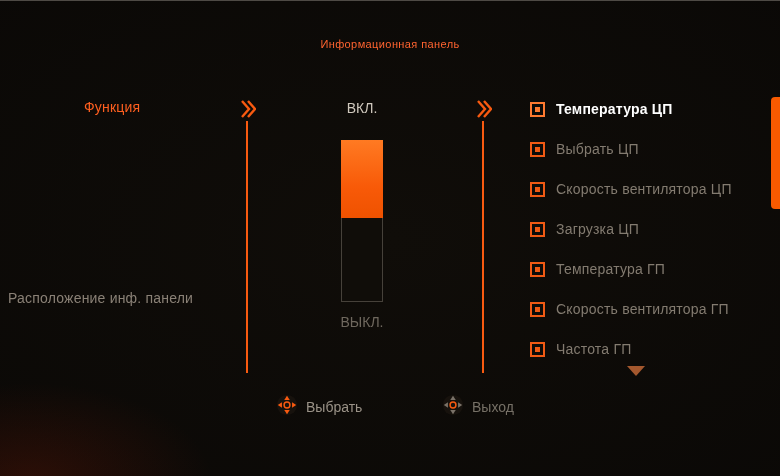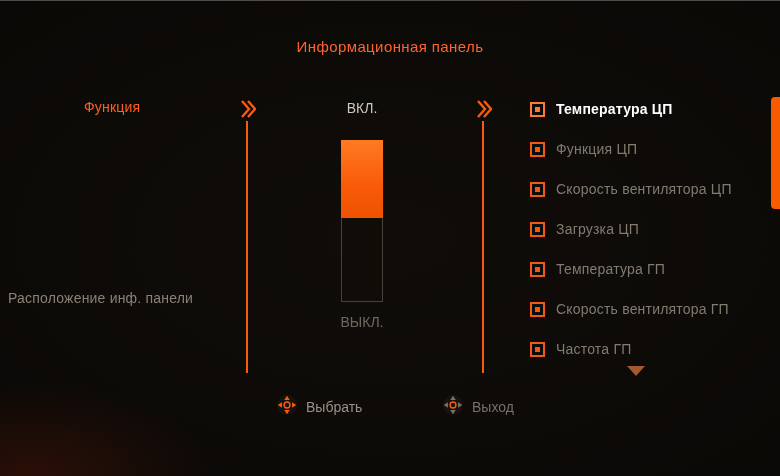--- a/index.html
+++ b/index.html
@@ -10,21 +10,21 @@
     font-family:"Liberation Sans", sans-serif;
     background:
       radial-gradient(260px 140px at 30px 480px, rgba(130,30,8,0.28), transparent 70%),
       radial-gradient(900px 520px at 390px 238px, #100d09 0%, #0a0806 70%, #070503 100%);
     border-top:1px solid #4e4a45;
     box-sizing:border-box;
   }
   .title{
     position:absolute;top:37px;left:0;right:0;
     text-align:center;
-    color:#ff6430;font-size:15px;letter-spacing:.4px;
+    color:#ff6430;font-size:11px;letter-spacing:.4px;
   }
   
   .menu-item{position:absolute;font-size:14px;letter-spacing:.2px;cursor:default;}
   .menu-item.sel{color:#ff5f1f;}
   .menu-item.dim{color:#8a8176;}
   .item-func{left:84px;top:98px;}
   .item-loc{left:8px;top:289px;}
   
   .divider{position:absolute;width:16px;}
   .divider .chev{position:absolute;left:0;top:0;}
@@ -110,21 +110,21 @@
     <span class="line"></span>
   </div>
 
   <ul class="rlist">
     <li class="sel">
       <span class="marker"></span>
       <span class="lbl">Температура ЦП</span>
     </li>
     <li>
       <span class="marker"></span>
-      <span class="lbl">Функция ЦП</span>
+      <span class="lbl">Выбрать ЦП</span>
     </li>
     <li>
       <span class="marker"></span>
       <span class="lbl">Скорость вентилятора ЦП</span>
     </li>
     <li>
       <span class="marker"></span>
       <span class="lbl">Загрузка ЦП</span>
     </li>
     <li>

